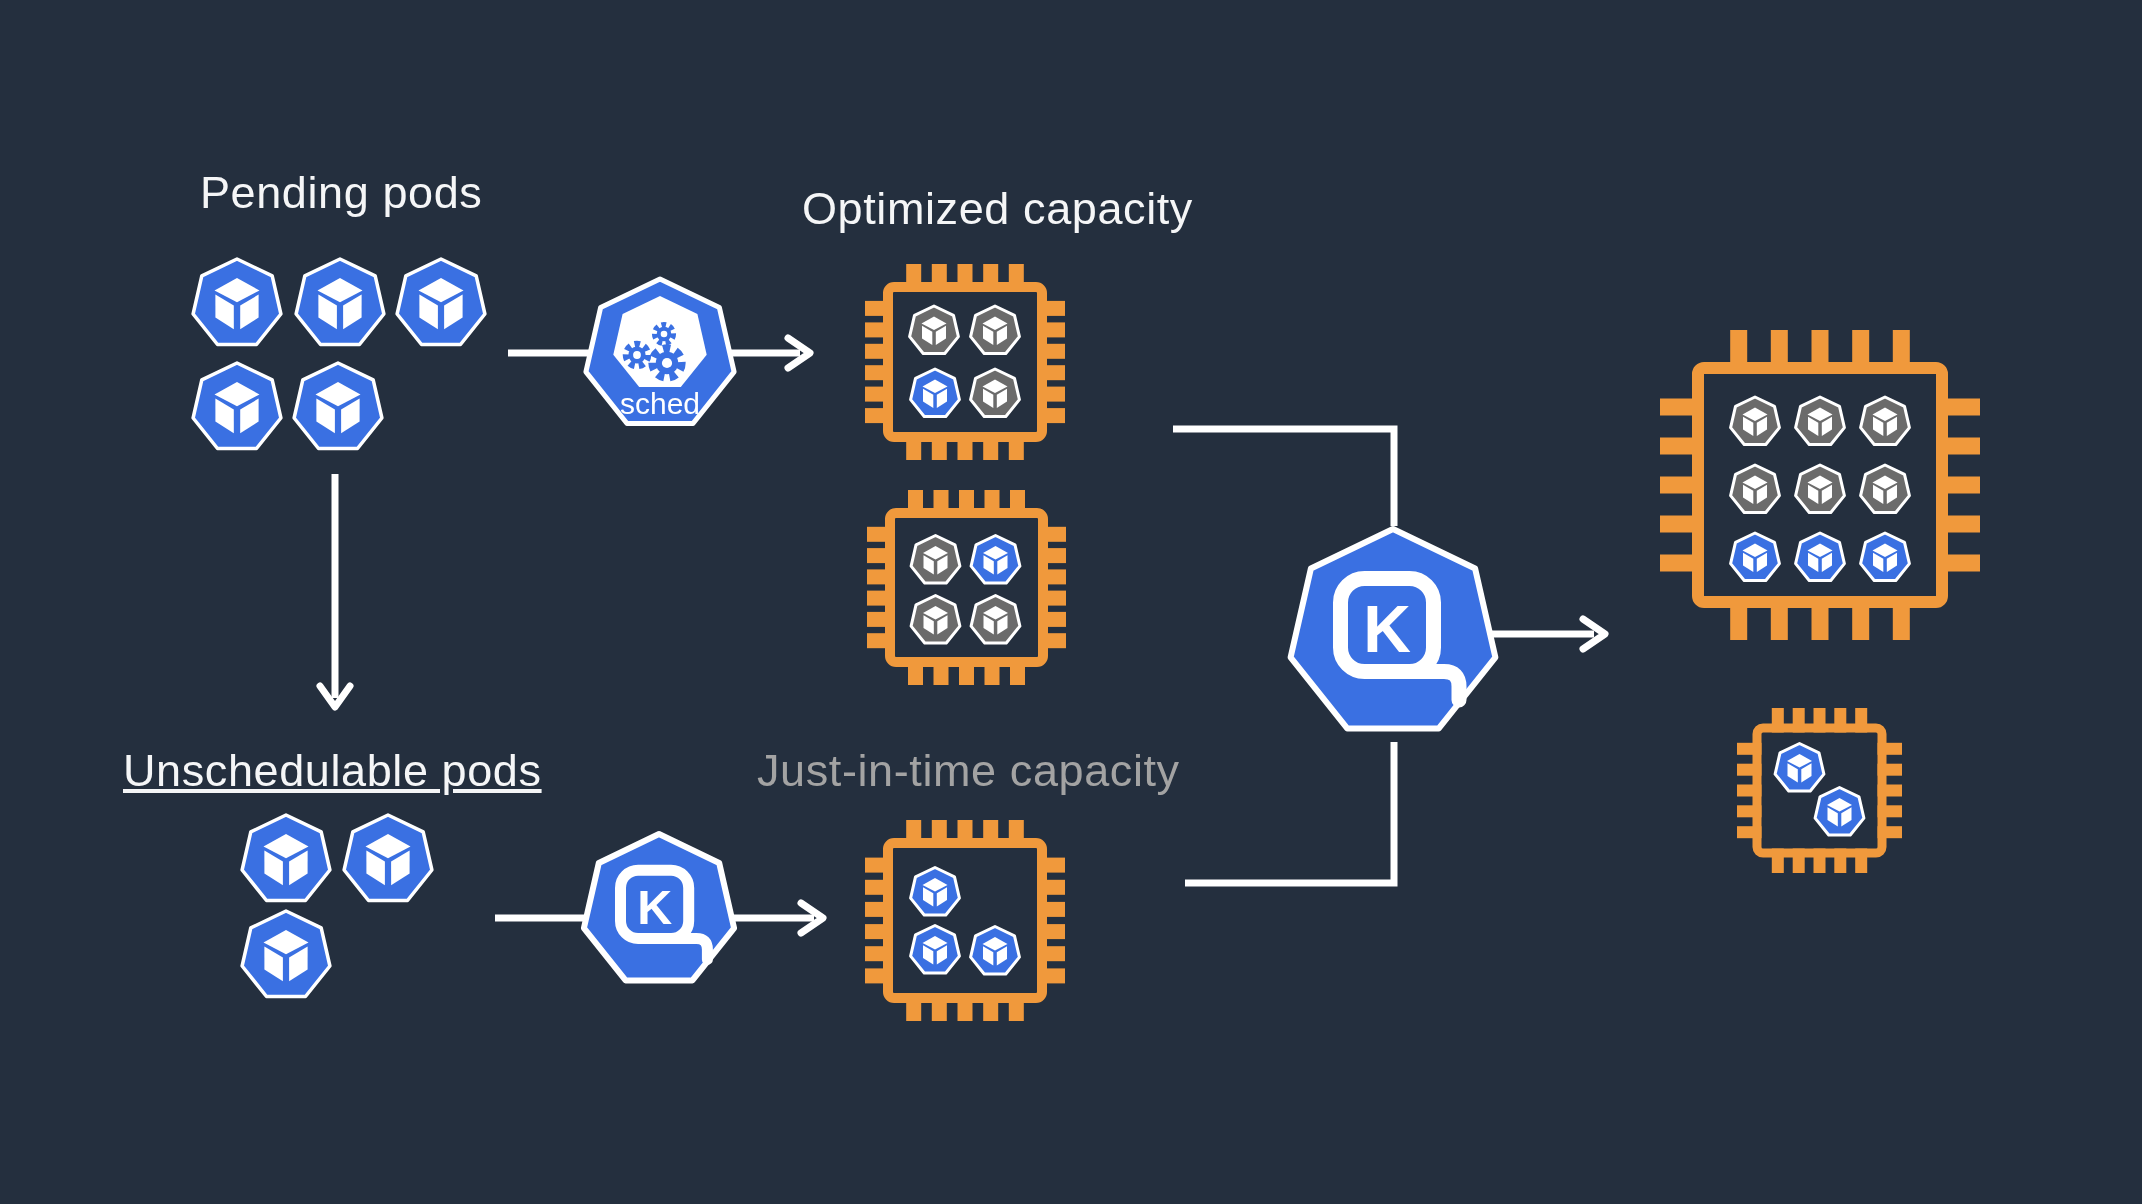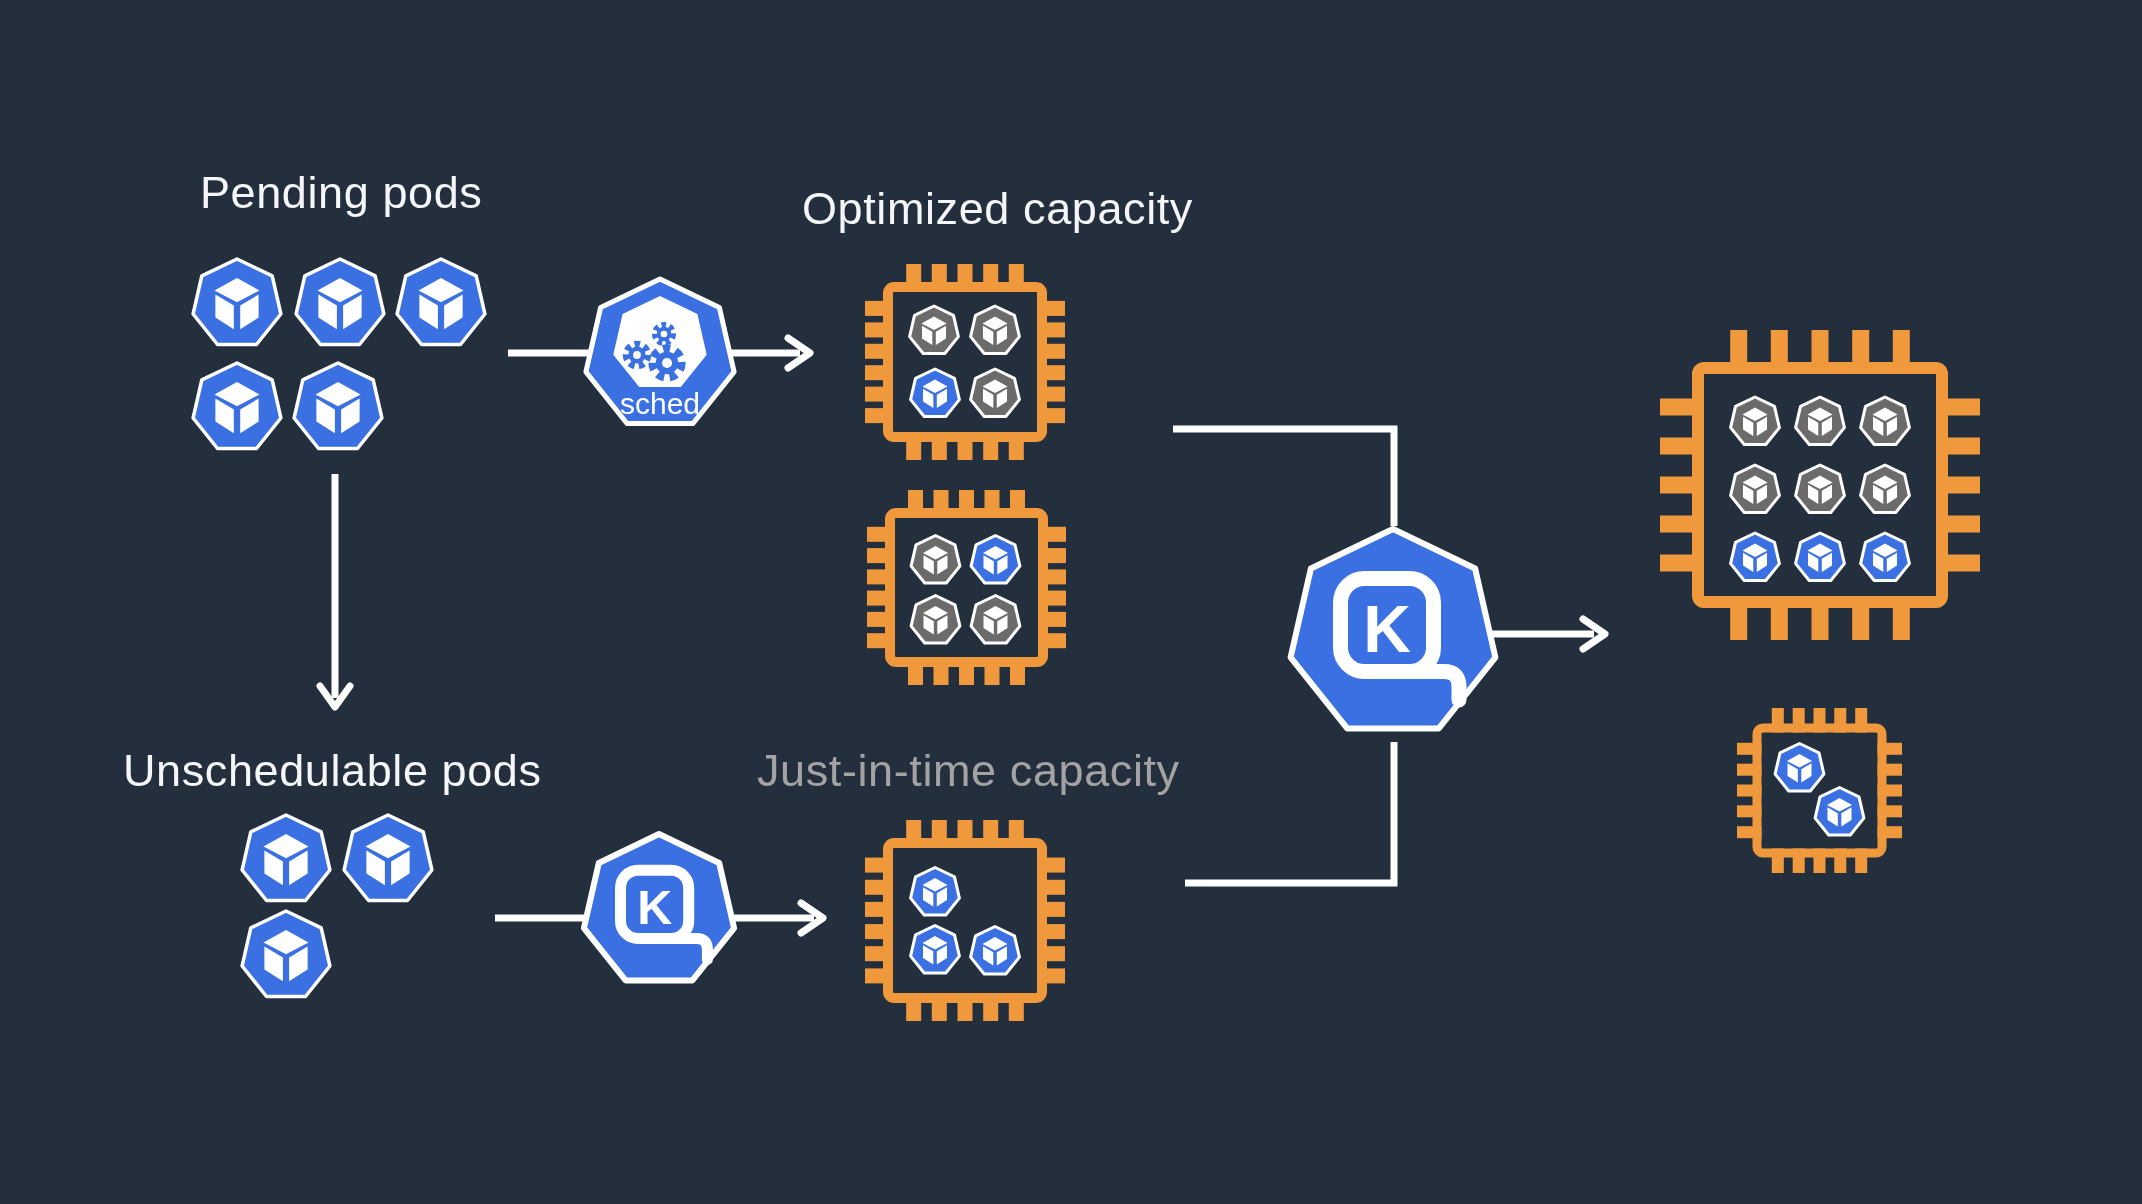--- a/index.html
+++ b/index.html
@@ -365,15 +365,15 @@
         <g transform="translate(1393,634) scale(1.500)">
           <rect x="-35" y="-37" width="62" height="62" rx="16" fill="none" stroke="#fff" stroke-width="10"></rect>
           <path d="M 6 25 H 34 Q 44 25 44 35 V 44" fill="none" stroke="#fff" stroke-width="10" stroke-linecap="round"></path>
           <text x="-4" y="12" text-anchor="middle" font-size="44" font-weight="bold" fill="#fff">K</text>
         </g>
       </g>
   </svg>
 
   <div class="label" style="left: 200px; top: 167px; color: rgb(245, 246, 247);">Pending pods</div>
   <div class="label" style="left: 802px; top: 183px; color: rgb(245, 246, 247);">Optimized capacity</div>
-  <div class="label" style="left: 123px; top: 745px; color: rgb(245, 246, 247);">Unschedulable pods</div>
+  <div class="label" style="left: 123px; top: 745px; color: rgb(245, 246, 247); text-decoration: underline;">Unschedulable pods</div>
   <div class="label" style="left: 757px; top: 745px; color: #a3a3a3;">Just-in-time capacity</div>
 </div>
 
 </body></html>

